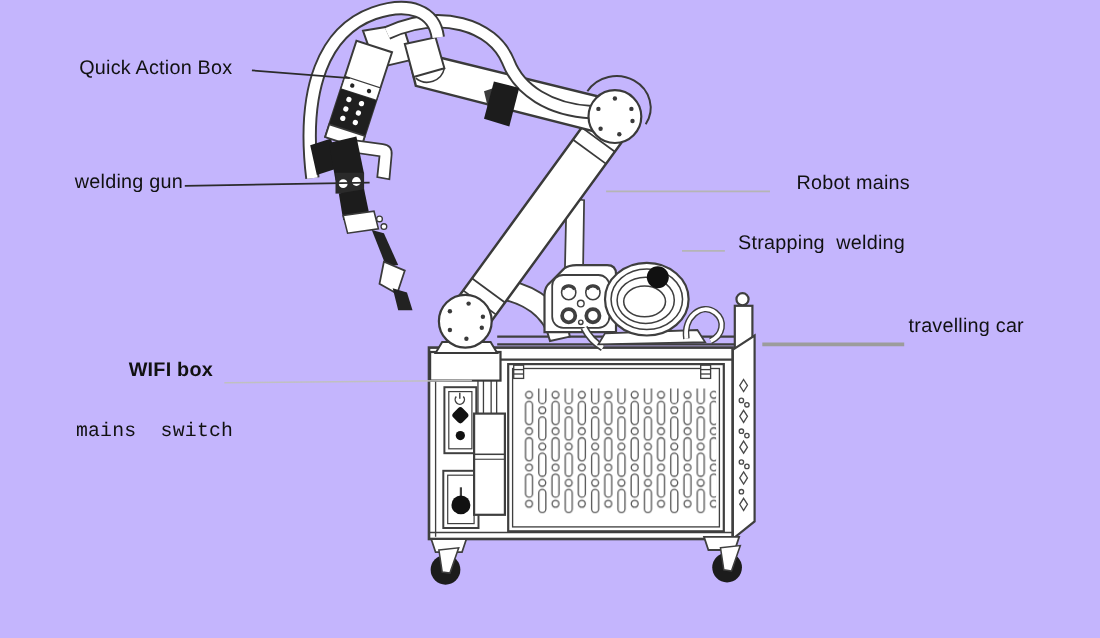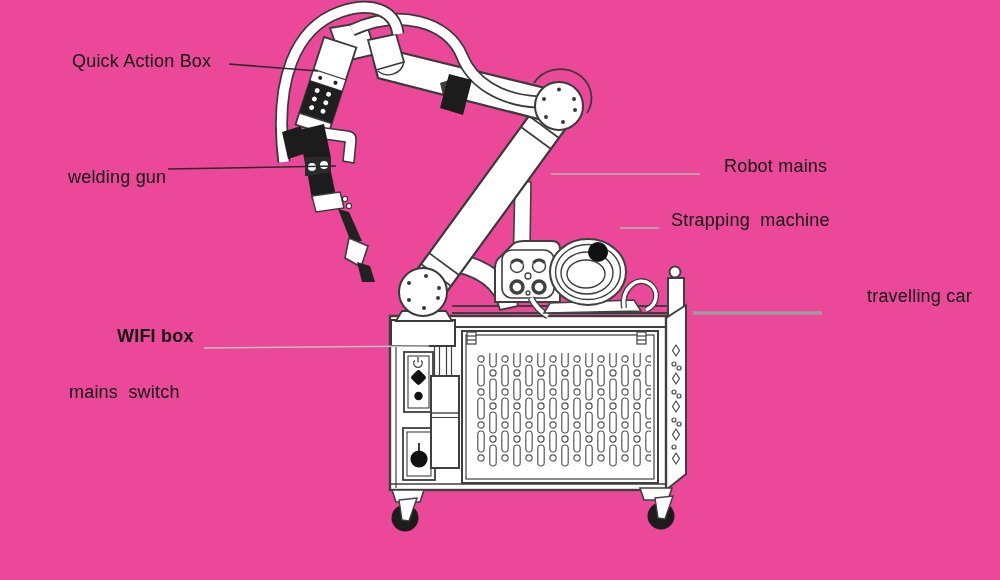--- a/index.html
+++ b/index.html
@@ -1,31 +1,31 @@
 <!DOCTYPE html>
 <html><head>
 <meta charset="utf-8">
 <style>
   html,body{margin:0;padding:0;background:#fff;}
   .stage{
-    position:relative;width:1000px;height:580px;background:#ec4899;overflow:hidden;
+    position:relative;width:1000px;height:580px;background:#c4b5fd;overflow:hidden;
     font-family:"Liberation Sans", sans-serif;
   }
   .stage svg{position:absolute;left:0;top:0;}
   .label{
     position:absolute;color:#111;font-size:18px;line-height:1.1;
     white-space:pre;letter-spacing:.2px;
   }
   .lbl-qab{left:72px;top:52px;}
-  .lbl-gun{left:68px;top:156px;margin-top:12px;}
+  .lbl-gun{left:68px;top:156px;}
   .lbl-body{left:724px;top:157px;}
   .lbl-strap{left:671px;top:211px;}
-  .lbl-car{left:826px;top:287px;margin-left:41px;}
+  .lbl-car{left:826px;top:287px;}
   .lbl-wifi{left:117px;top:327px;font-weight:bold;}
-  .lbl-mains{left:69px;top:383px;}
+  .lbl-mains{left:69px;top:383px;font-family:Liberation Mono, monospace;}
 </style>
 </head>
 <body>
 
 <div class="stage">
 
 <svg width="1000" height="580" viewBox="0 0 1000 580">
   <defs>
     <pattern id="vents" x="475" y="353" width="24" height="120" patternUnits="userSpaceOnUse">
       <g stroke="#565656" stroke-width="1.2" fill="none">
@@ -265,18 +265,18 @@
     <line x1="551" y1="174" x2="700" y2="174" stroke="#b5b5b5" stroke-width="1.6"></line>
     <line x1="620" y1="228" x2="659" y2="228" stroke="#b5b5b5" stroke-width="1.6"></line>
     <line x1="693" y1="313" x2="822" y2="313" stroke="#9c9c9c" stroke-width="3.5"></line>
     <line x1="204" y1="348" x2="429" y2="346" stroke="#c0c0c0" stroke-width="1.4"></line>
   </g>
 </svg>
 
 <div class="label lbl-qab">Quick Action Box</div>
 <div class="label lbl-gun">welding gun</div>
 <div class="label lbl-body">Robot mains</div>
-<div class="label lbl-strap">Strapping  machine</div>
+<div class="label lbl-strap">Strapping  welding</div>
 <div class="label lbl-car">travelling car</div>
 <div class="label lbl-wifi">WIFI box</div>
 <div class="label lbl-mains">mains  switch</div>
 
 </div>
 
 </body></html>

